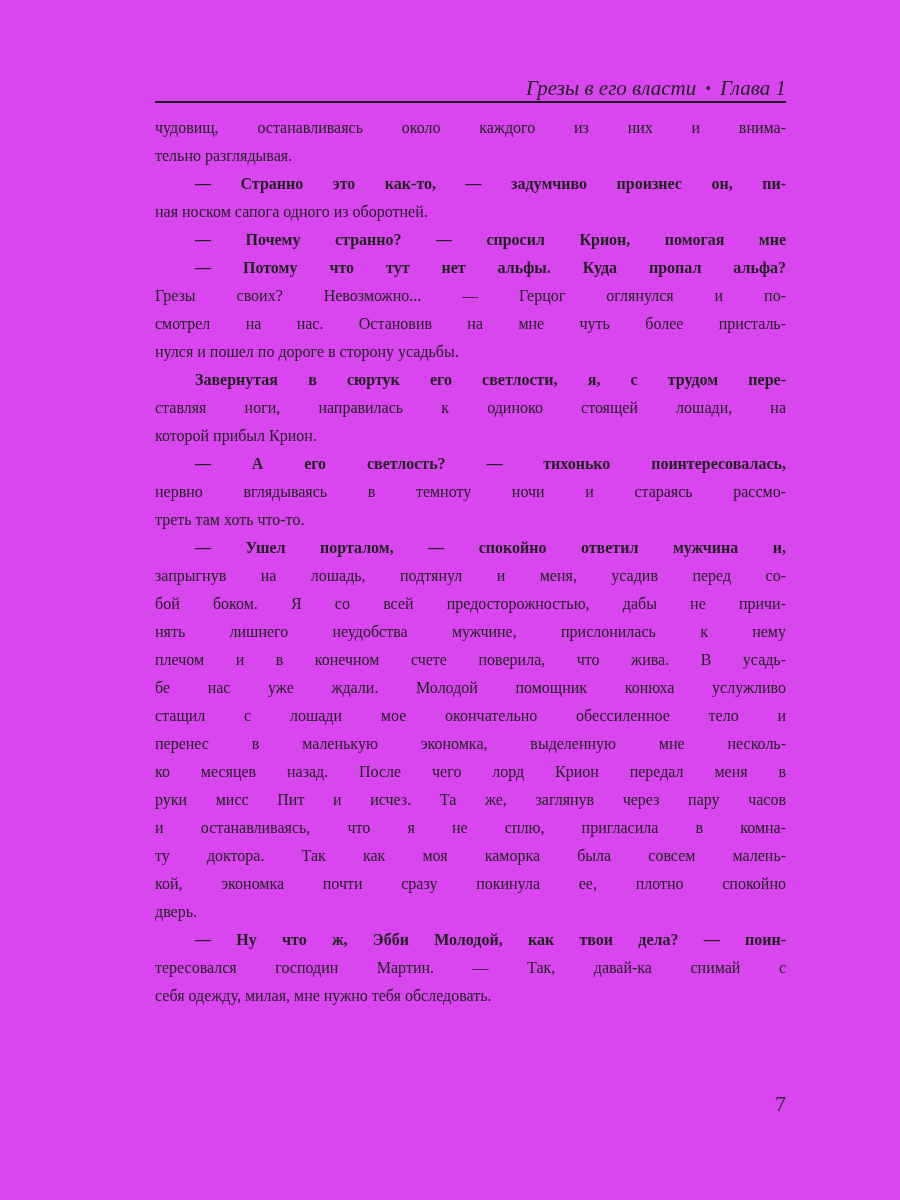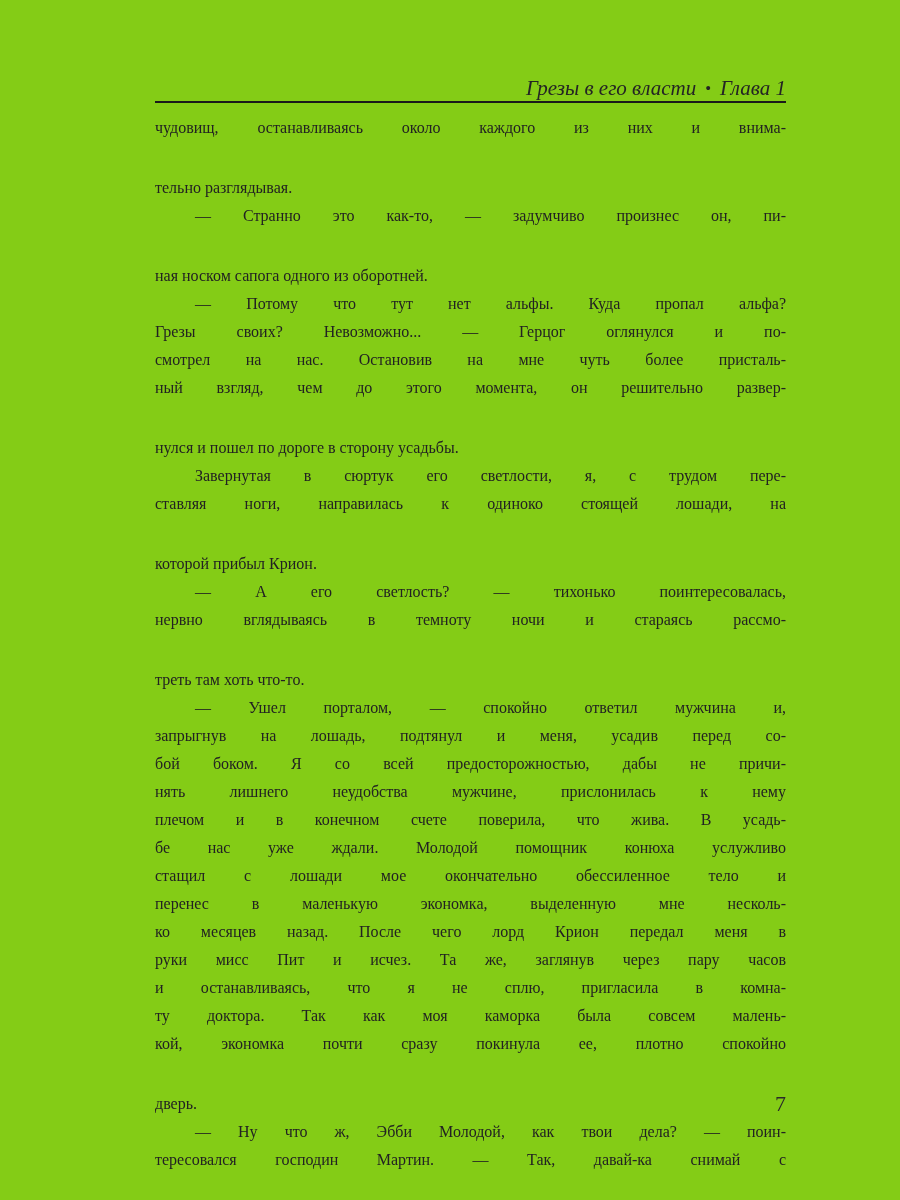--- a/index.html
+++ b/index.html
@@ -4,21 +4,21 @@
 <style>
   html, body {
     margin: 0;
     padding: 0;
     background: #ffffff;
   }
   .page {
     position: relative;
     width: 900px;
     height: 1200px;
-    background: #84cc16;
+    background: #d946ef;
     font-family: "Liberation Serif", "DejaVu Serif", serif;
     color: #222222;
     overflow: hidden;
   }
   .running-header {
     position: absolute;
     top: 76px;
     left: 155px;
     width: 631px;
     text-align: right;
@@ -53,24 +53,24 @@
     color: #222222;
   }
   .line {
     text-align: justify;
     text-align-last: justify;
     height: 28px;
     overflow: visible;
   }
   .line.first {
     text-indent: 40px;
+    font-weight: bold;
   }
   .line.last {
     text-align-last: left;
-    margin-top: 32px;
   }
   .page-number {
     position: absolute;
     top: 1091px;
     left: 155px;
     width: 631px;
     text-align: right;
     font-size: 22px;
     line-height: 26px;
     color: #2a2a2a;
@@ -85,24 +85,24 @@
     <span>Грезы в его власти</span><span class="sep">•</span><span>Глава 1</span>
   </div>
 
   <div class="header-rule"></div>
 
   <div class="body-text">
       <div class="line">чудовищ, останавливаясь около каждого из них и внима-</div>
       <div class="line last">тельно разглядывая.</div>
       <div class="line first">— Странно это как-то, — задумчиво произнес он, пи-</div>
       <div class="line last">ная носком сапога одного из оборотней.</div>
+      <div class="line first">— Почему странно? — спросил Крион, помогая мне</div>
       <div class="line first">— Потому что тут нет альфы. Куда пропал альфа?</div>
       <div class="line">Грезы своих? Невозможно... — Герцог оглянулся и по-</div>
       <div class="line">смотрел на нас. Остановив на мне чуть более присталь-</div>
-      <div class="line">ный взгляд, чем до этого момента, он решительно развер-</div>
       <div class="line last">нулся и пошел по дороге в сторону усадьбы.</div>
       <div class="line first">Завернутая в сюртук его светлости, я, с трудом пере-</div>
       <div class="line">ставляя ноги, направилась к одиноко стоящей лошади, на</div>
       <div class="line last">которой прибыл Крион.</div>
       <div class="line first">— А его светлость? — тихонько поинтересовалась,</div>
       <div class="line">нервно вглядываясь в темноту ночи и стараясь рассмо-</div>
       <div class="line last">треть там хоть что-то.</div>
       <div class="line first">— Ушел порталом, — спокойно ответил мужчина и,</div>
       <div class="line">запрыгнув на лошадь, подтянул и меня, усадив перед со-</div>
       <div class="line">бой боком. Я со всей предосторожностью, дабы не причи-</div>

